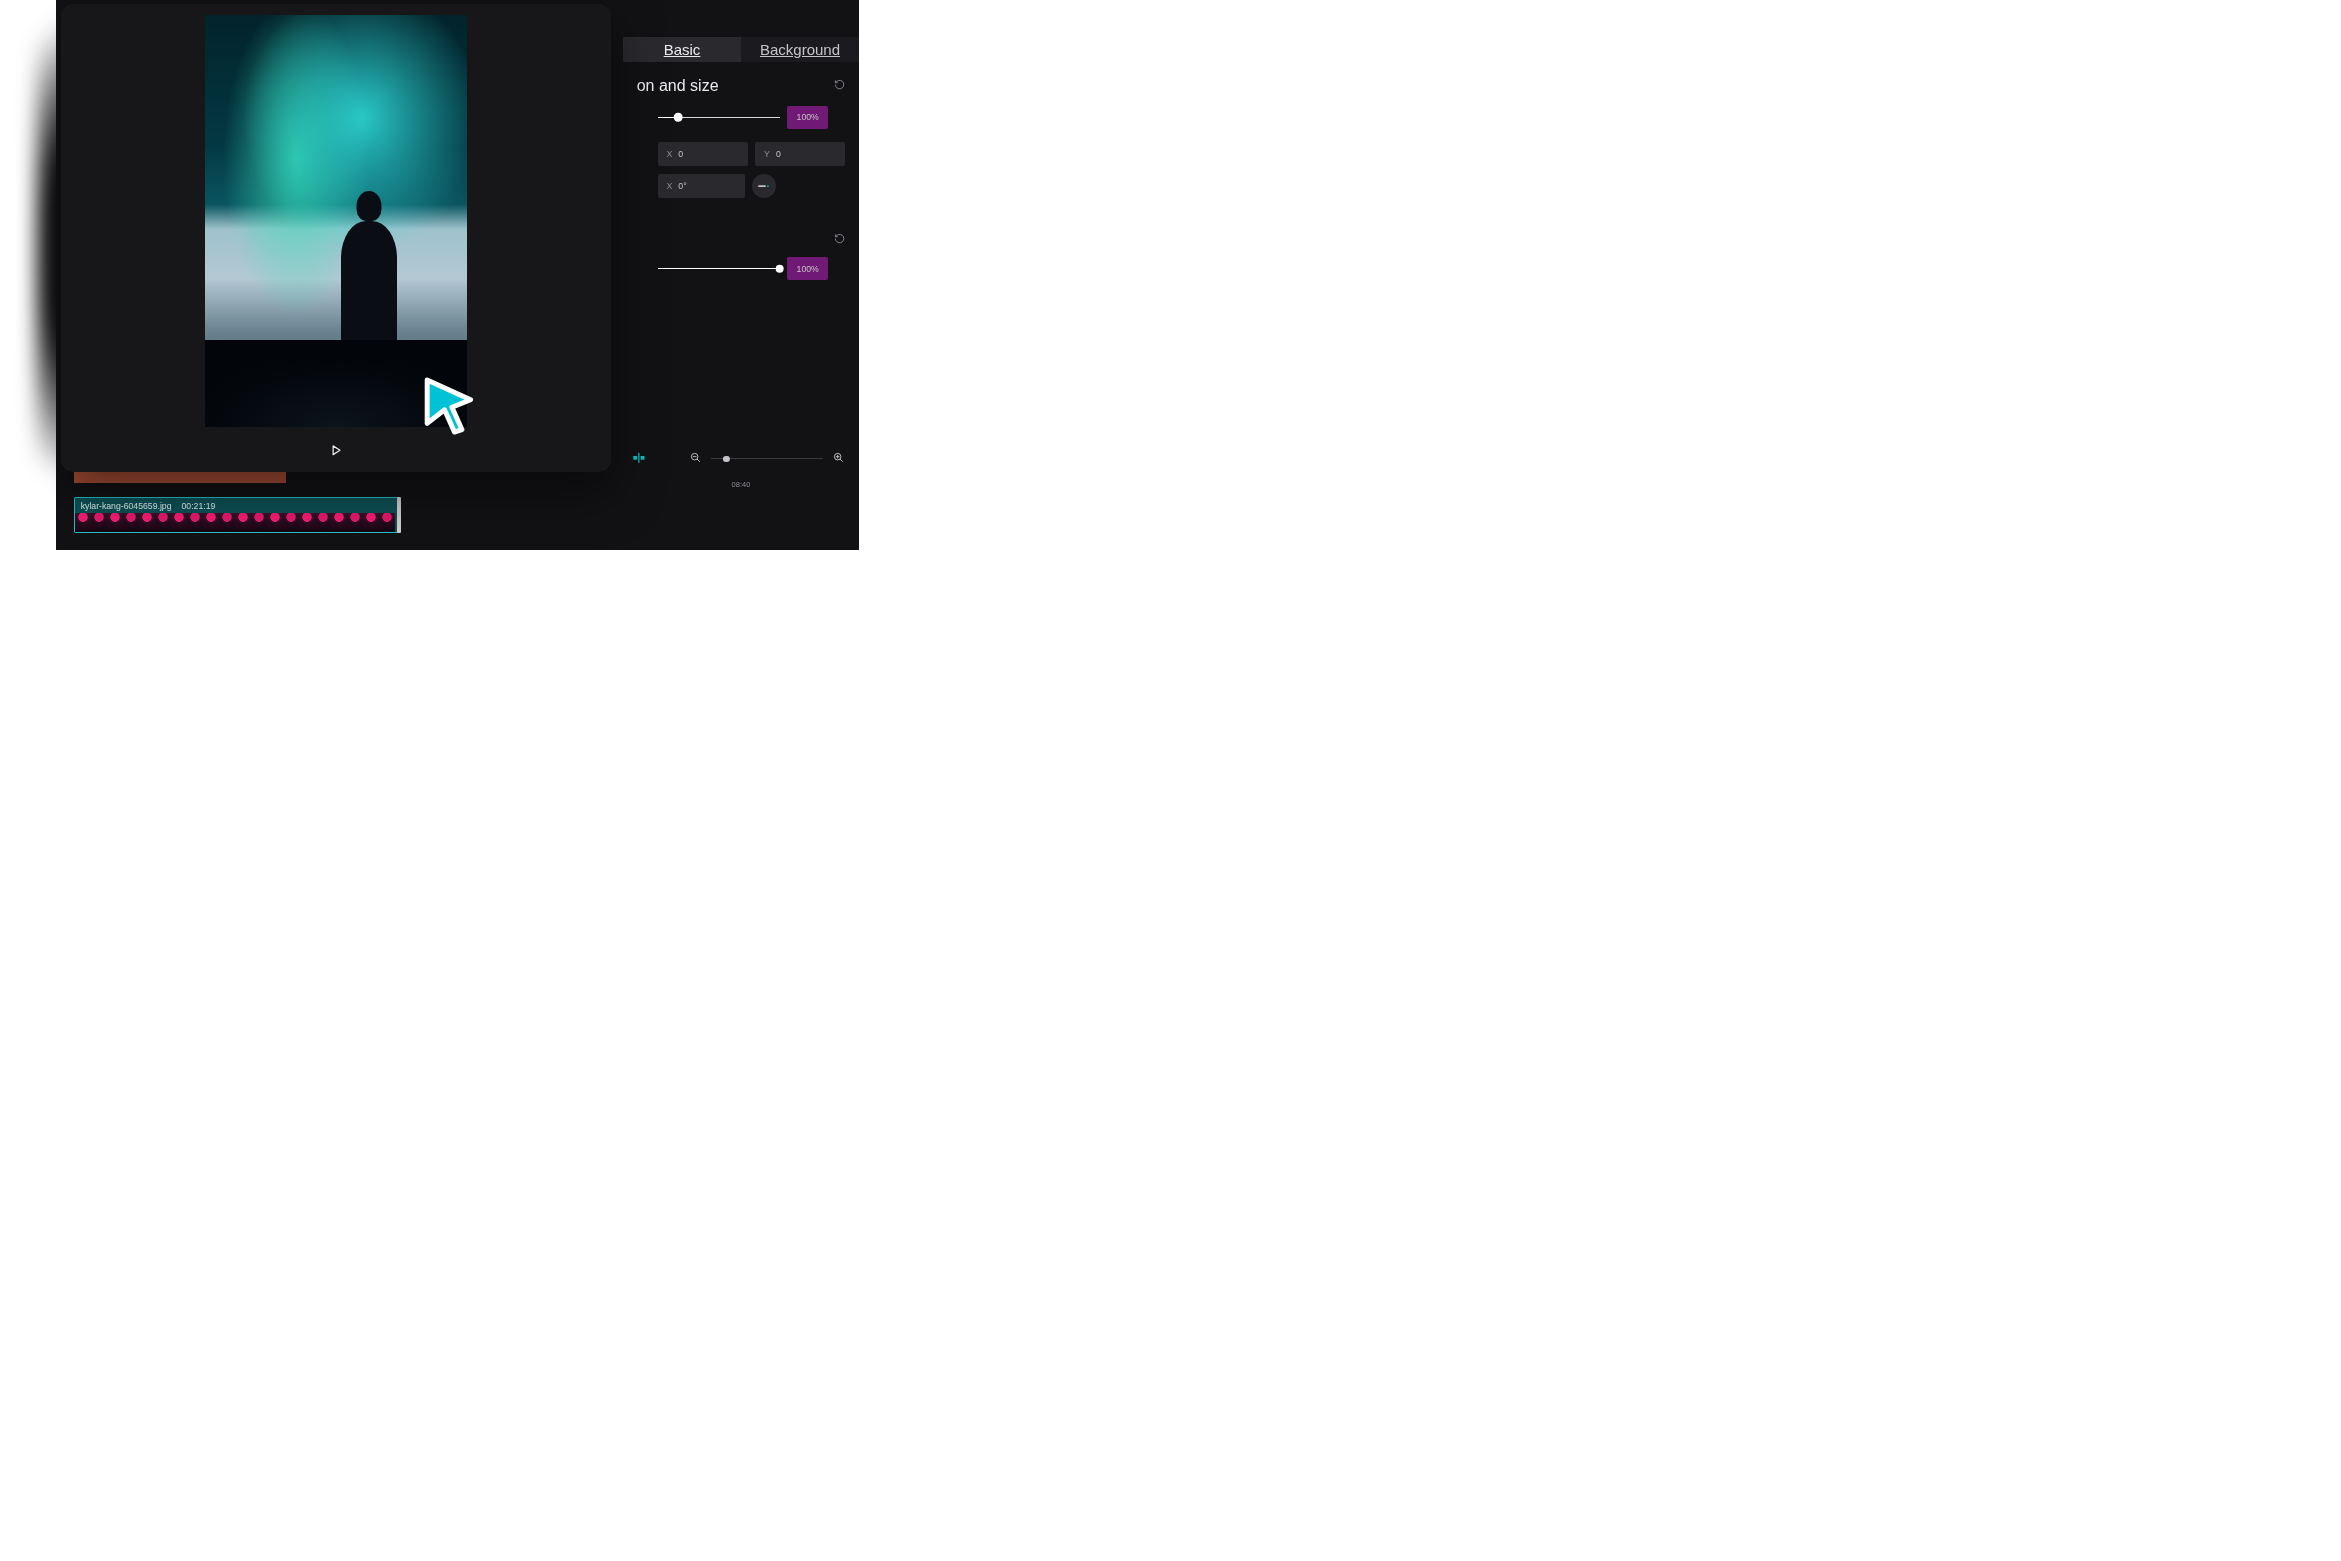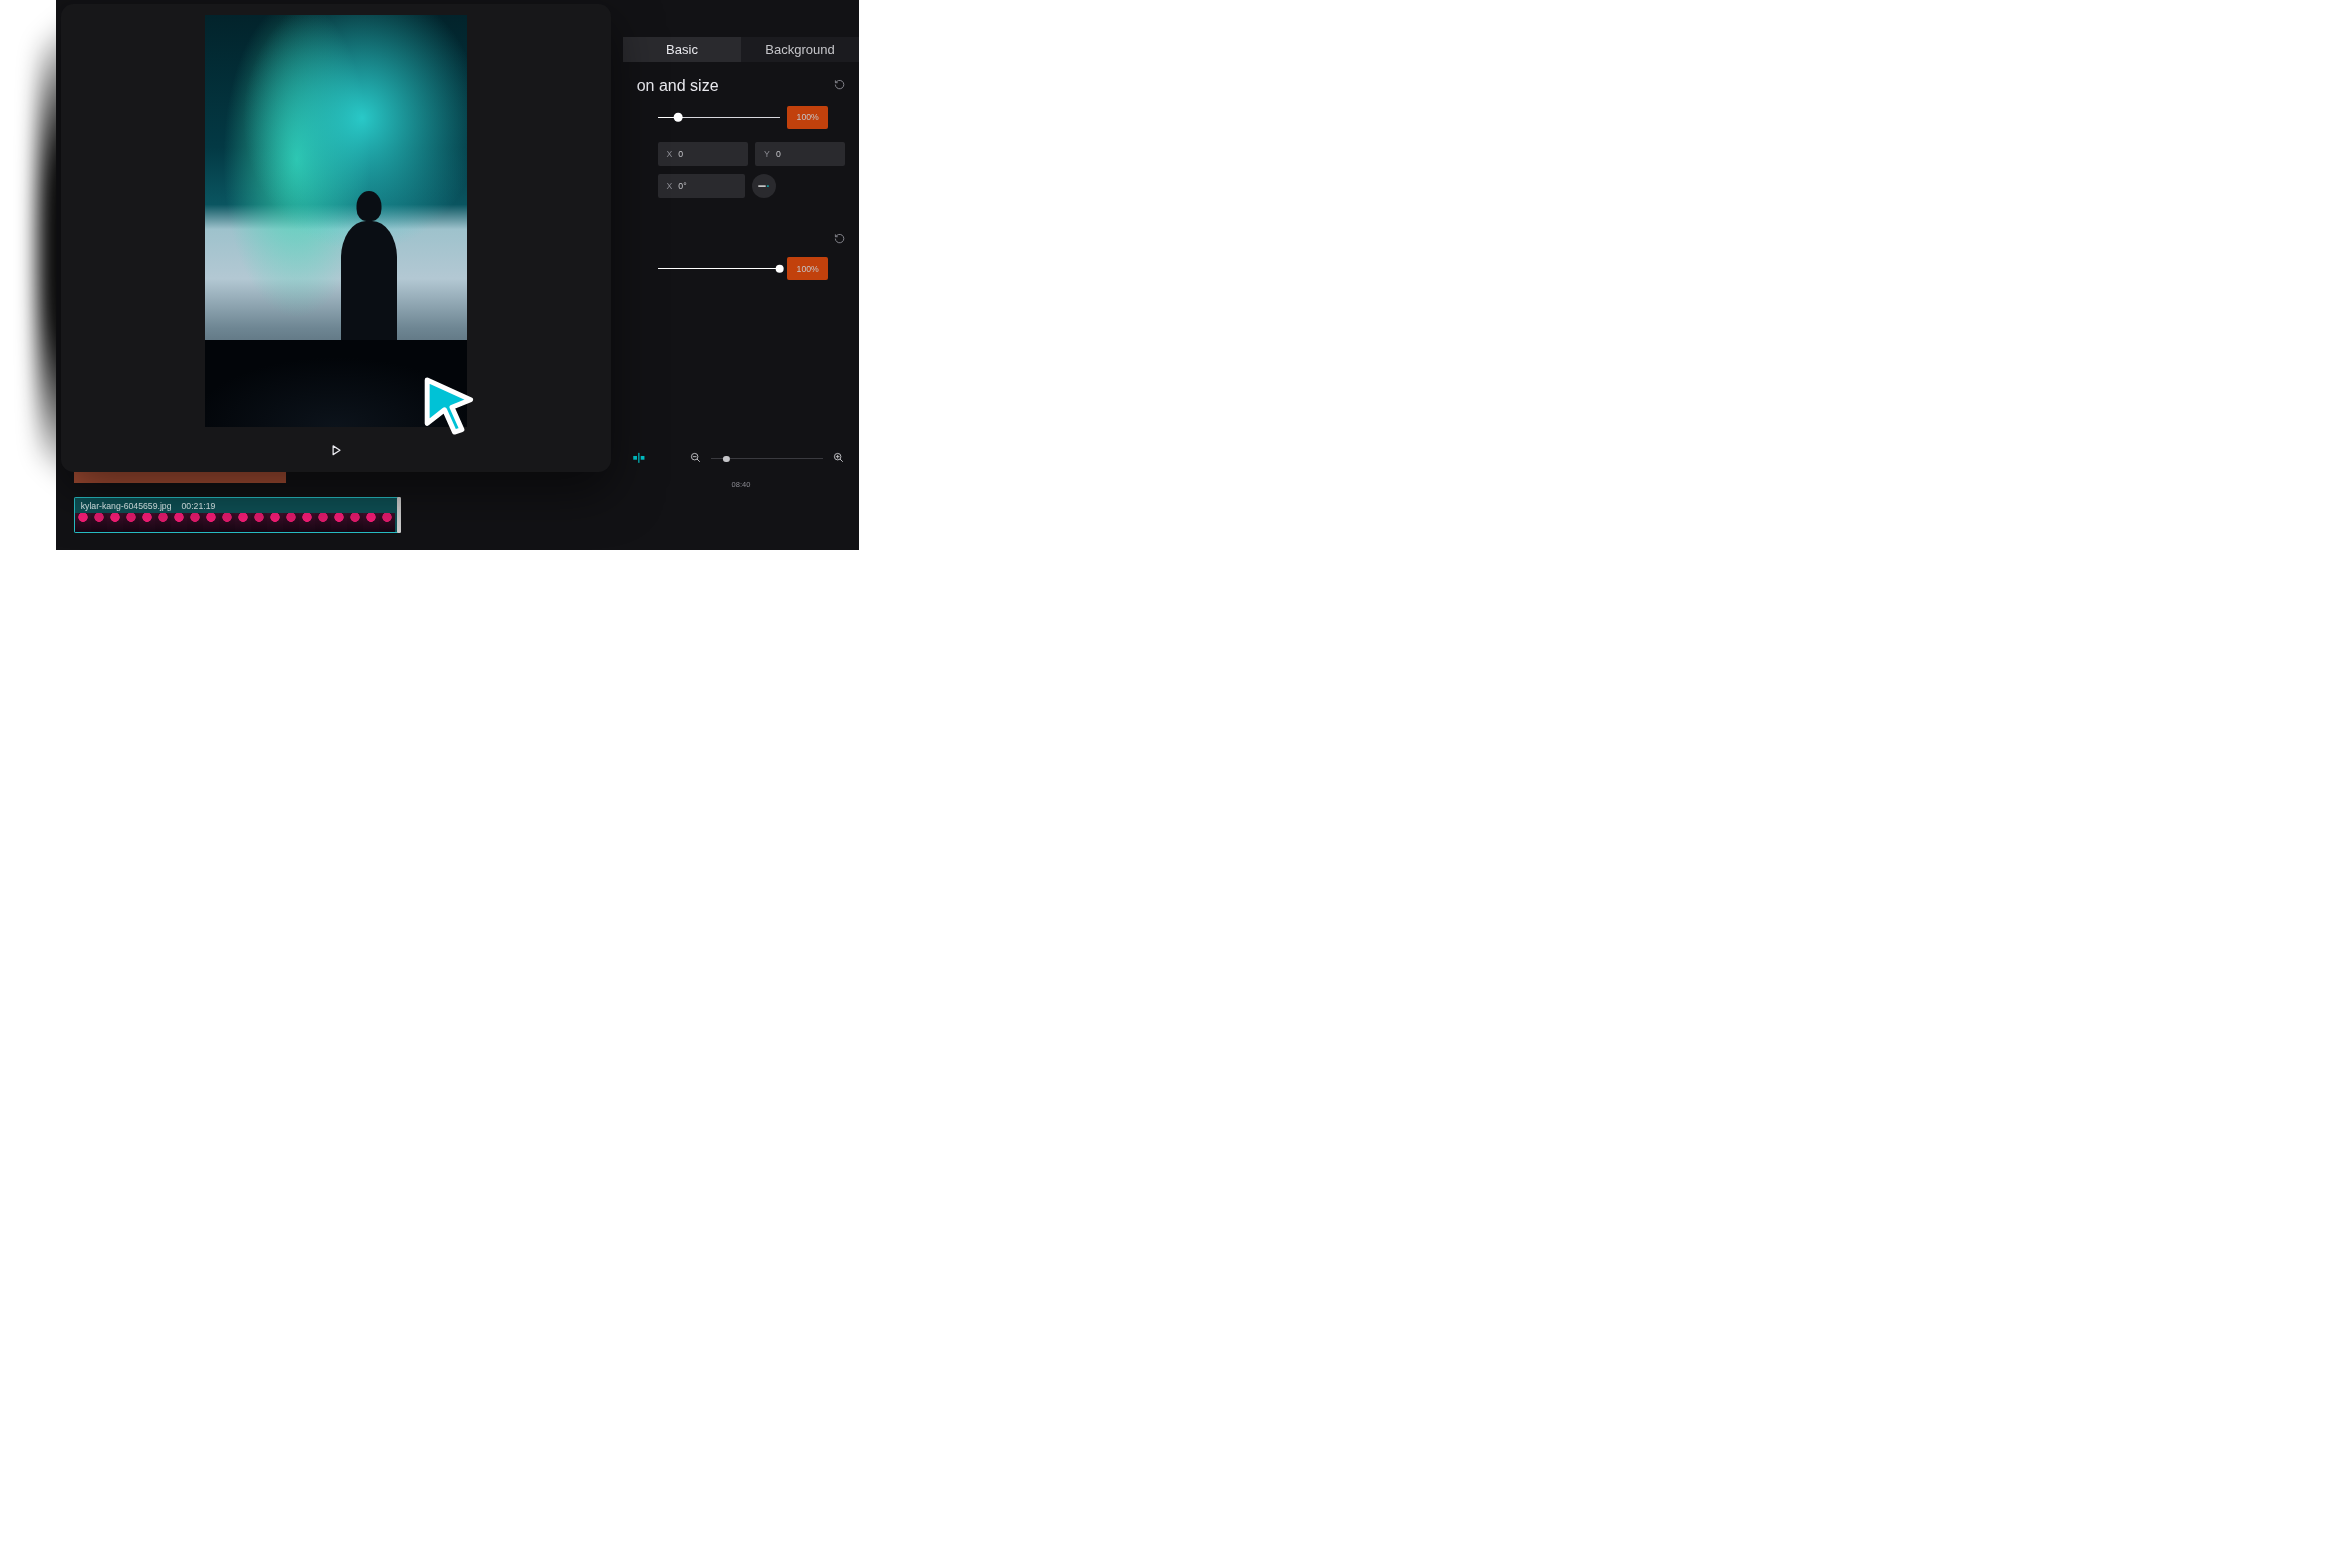--- a/index.html
+++ b/index.html
@@ -73,42 +73,42 @@
       background: #121215;
       position: absolute;
       right: 0; top: 37px;
       height: 437px;
       z-index: 2;
       overflow: hidden;
       padding-bottom: 6.2px;
     }
 
     .tabs { display:flex; height: 25px; background:#1b1b1f;}
-    .tab { flex:1; display:flex;align-items:center;justify-content:center; font-size:13px; color:#c5c5c9; cursor:pointer; }
+    .tab { flex:1; display:flex;align-items:center;justify-content:center; font-size:15px; color:#c5c5c9; cursor:pointer;text-decoration:underline; }
     .tab.active { background:#2a2a2e; color:#e9e9ee; }
 
     .panel { padding: 15px 13.7px 5px; }
 
     .section-head { display:flex; align-items:center; justify-content:space-between; margin-bottom: 11.2px;}
     .section-title { color:#e9e9ee; font-size:16px; }
     .reset-icon { color:#8b8b92; cursor:pointer; }
 
     .row { display:flex; align-items:center; gap:7.5px; margin-bottom:10px; }
 
     .slider {
       position: relative; height: 17.5px;
       display:flex; align-items:center;
       margin-left: 21px;
     }
     .slider .track { height:1.2px; width:122px; background:#d8d8dd; position:relative; }
     .slider .filled { position:absolute; left:0;top:0;height:1.2px; background:#fff; }
     .slider .thumb { position:absolute; top:50%; transform:translate(-50%,-50%); width:8.7px;height:8.7px;border-radius:50%; background:#fff; cursor:pointer;}
 
     .value-box {
-      background:#c2410c; color:#c5c5c9; font-size:8.7px;
+      background:#701a75; color:#c5c5c9; font-size:8.7px;
       height:22.5px; min-width:41px; padding:0 2px; display:flex;align-items:center;justify-content:center;
       border-radius:1.9px;
     }
 
     .coord-row { display:flex; gap:7.5px; margin-left: 21px; margin-bottom:7.5px;}
     .coord-box {
       flex:1; height:24px; background:#2a2a2e; border-radius:1.9px;
       display:flex; align-items:center; padding:0 8.7px; gap:6.2px;
       color:#c5c5c9; font-size:8.7px;
     }

